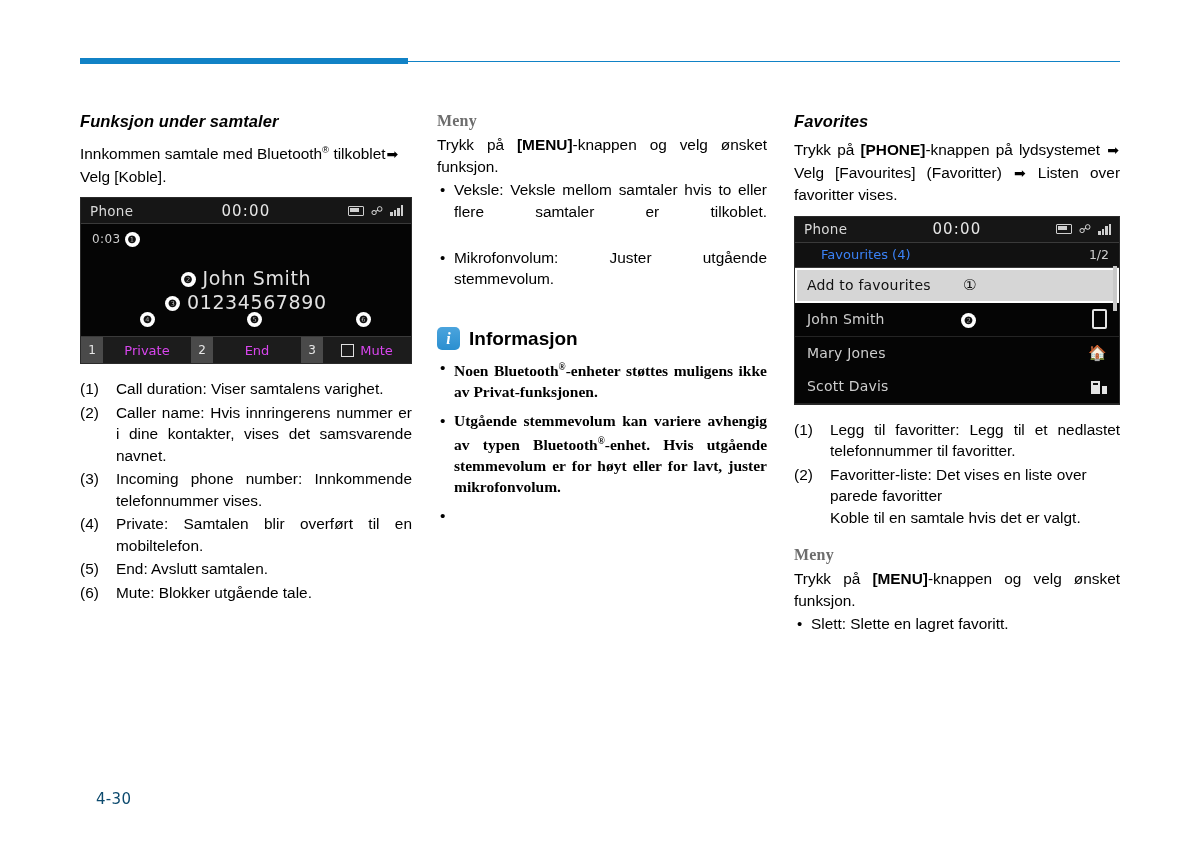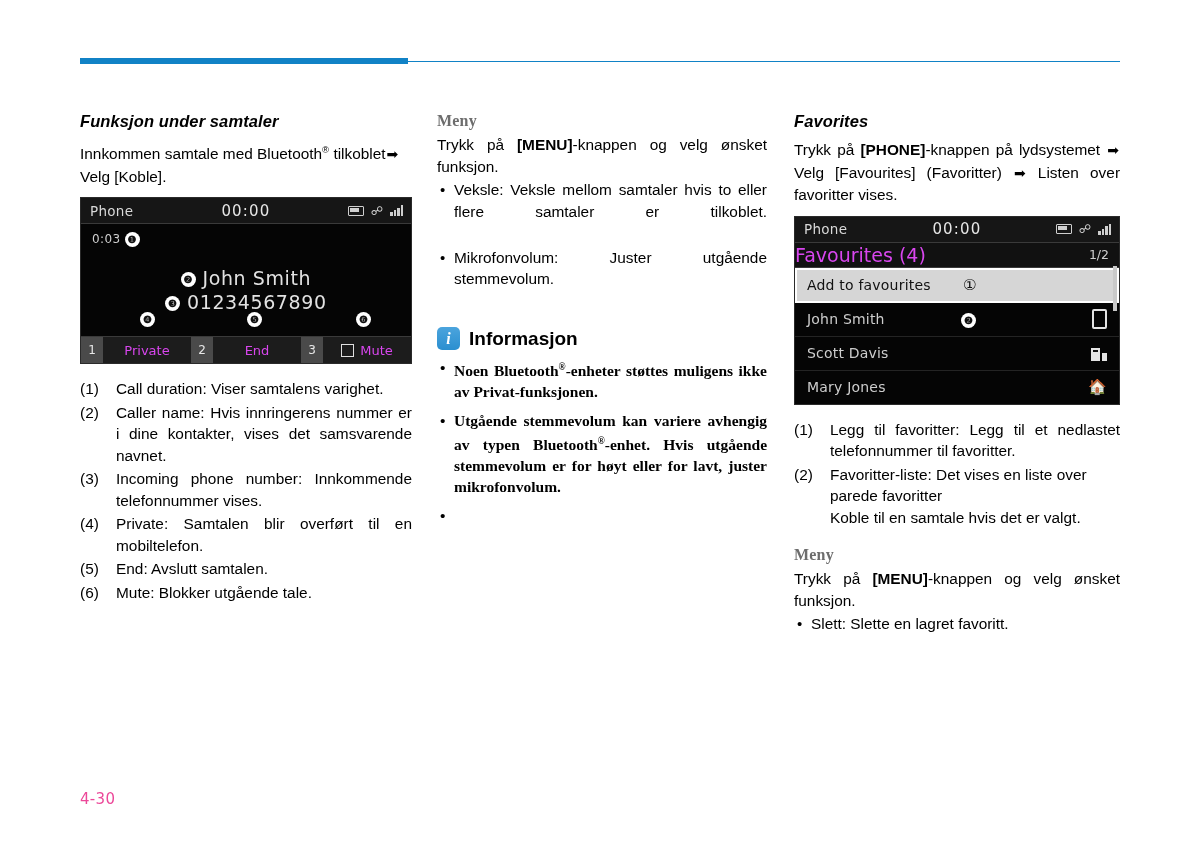--- a/index.html
+++ b/index.html
@@ -144,44 +144,44 @@
     flex:1;color:#d946ef;font-size:13px;
     display:flex;align-items:center;justify-content:center;gap:6px;
   }
   .cb-chk{width:11px;height:11px;border:1.6px solid #e0e0e0;display:inline-block;}
 
   
   .fav-sub{
     height:24px;background:#111;border-bottom:1px solid #3a3a3a;
     display:flex;align-items:center;position:relative;
   }
-  .fav-sub .t{color:#d946ef;font-size:19px;padding-left:0;}
+  .fav-sub .t{color:#3b82f6;font-size:13px;padding-left:26px;}
   .fav-sub .pg{position:absolute;right:10px;color:#cfcfcf;font-size:12.5px;}
   .fav-row{
     height:33px;display:flex;align-items:center;position:relative;
     border-bottom:1px solid #242424;background:#050505;
   }
   .fav-row .nm{color:#cdcdcd;font-size:14px;padding-left:12px;letter-spacing:.2px;}
   .fav-row.sel{background:#d6d6d6;border:2px solid #ffffff;height:31px;}
   .fav-row.sel .nm{color:#111;padding-left:10px;}
   .fav-row .marker{position:absolute;left:166px;}
   .fav-row .rico{position:absolute;right:12px;display:flex;align-items:center;}
   .fav-scroll{position:absolute;right:2px;top:49px;width:4px;height:45px;background:#c9c9c9;}
 
   .ic-mobile{width:11px;height:16px;border:2px solid #e4e4e4;border-radius:2px;}
   .ic-office{position:relative;width:16px;height:15px;}
   .ic-office .b1{position:absolute;left:0;bottom:0;width:9px;height:13px;background:#e4e4e4;}
   .ic-office .b2{position:absolute;right:0;bottom:0;width:5px;height:8px;background:#e4e4e4;}
   .ic-office .slot{position:absolute;left:2px;top:4px;width:5px;height:2px;background:#111;}
   .ic-home{font-size:15px;color:#e4e4e4;line-height:1;}
 
   .page-num{
-    position:absolute;left:80px;top:790px;
+    position:absolute;left:96px;top:790px;
     font-family:"DejaVu Sans", sans-serif;
-    font-size:15px;color:#ec4899;letter-spacing:.3px;
+    font-size:15px;color:#0c4a6e;letter-spacing:.3px;
   }
 </style>
 </head>
 <body>
 
 <div class="page-header">
   <div class="header-rule">
     <div class="thick"></div>
     <div class="thin"></div>
   </div>
@@ -317,38 +317,38 @@
     </div>
 
     <div class="fav-row">
       <span class="nm">John Smith</span>
       <span class="marker"><span class="callout dark" style="font-size:10px;">❷</span></span>
       <span class="rico">
           <span class="ic-mobile"></span>
         </span>
     </div>
 
+    <div class="fav-row" style="border-bottom:none;">
+      <span class="nm">Mary Jones</span>
+      <span class="rico">
+          <span class="ic-home">🏠</span>
+        </span>
+    </div>
+
     <div class="fav-row">
       <span class="nm">Scott Davis</span>
       <span class="rico">
           <span class="ic-office">
             <span class="b1"></span>
             <span class="b2"></span>
             <span class="slot"></span>
           </span>
         </span>
     </div>
 
-    <div class="fav-row" style="border-bottom:none;">
-      <span class="nm">Mary Jones</span>
-      <span class="rico">
-          <span class="ic-home">🏠</span>
-        </span>
-    </div>
-
     <div class="fav-scroll"></div>
   </div>
 
   <ol class="refs">
     <li>
         <span class="num">(1)</span>
         <span class="cont">Legg til favoritter: Legg til et nedlastet telefonnummer til favoritter.</span>
       </li>
     <li>
         <span class="num">(2)</span>

